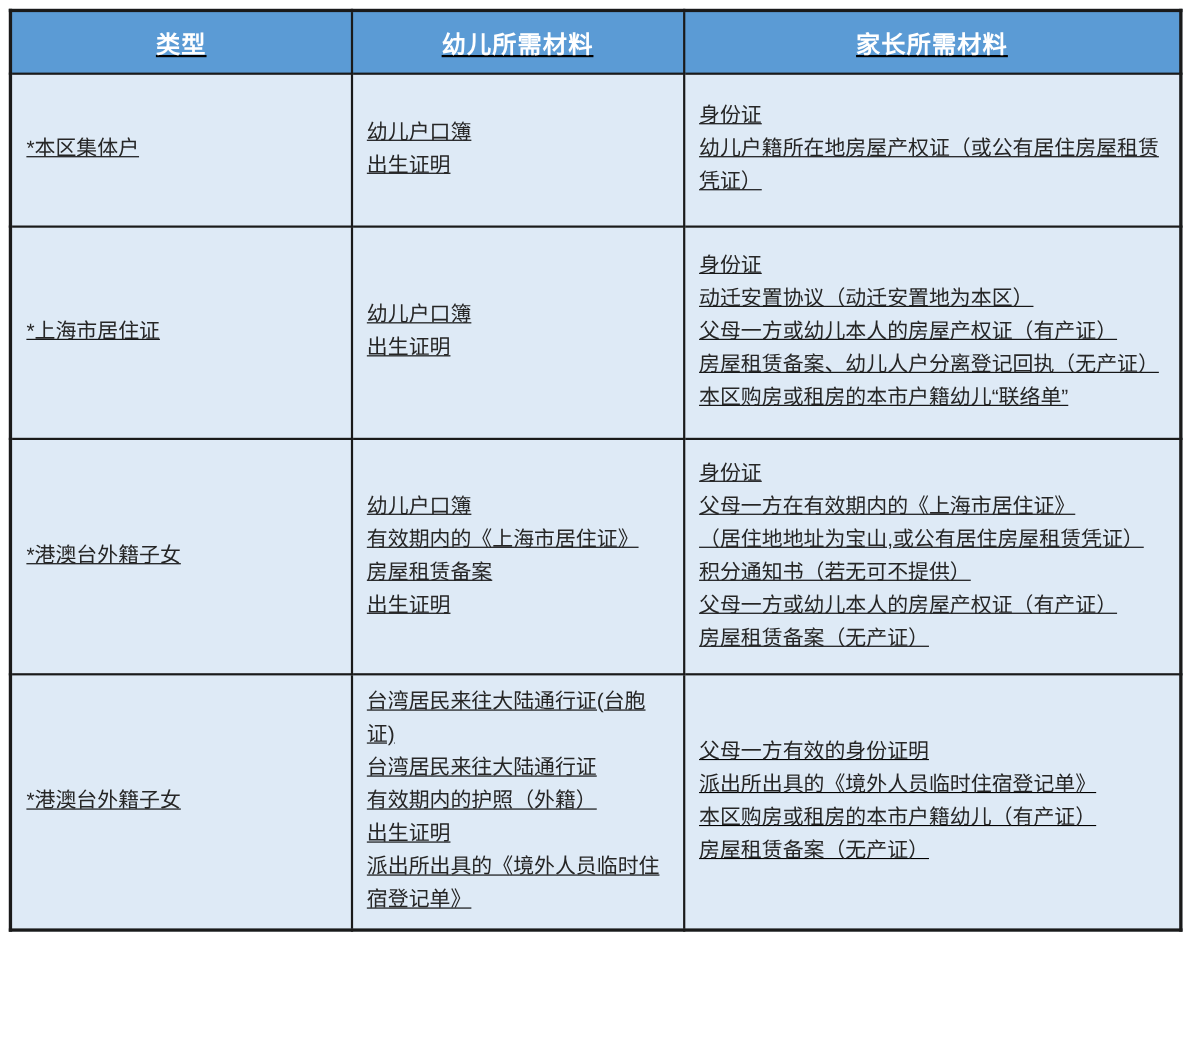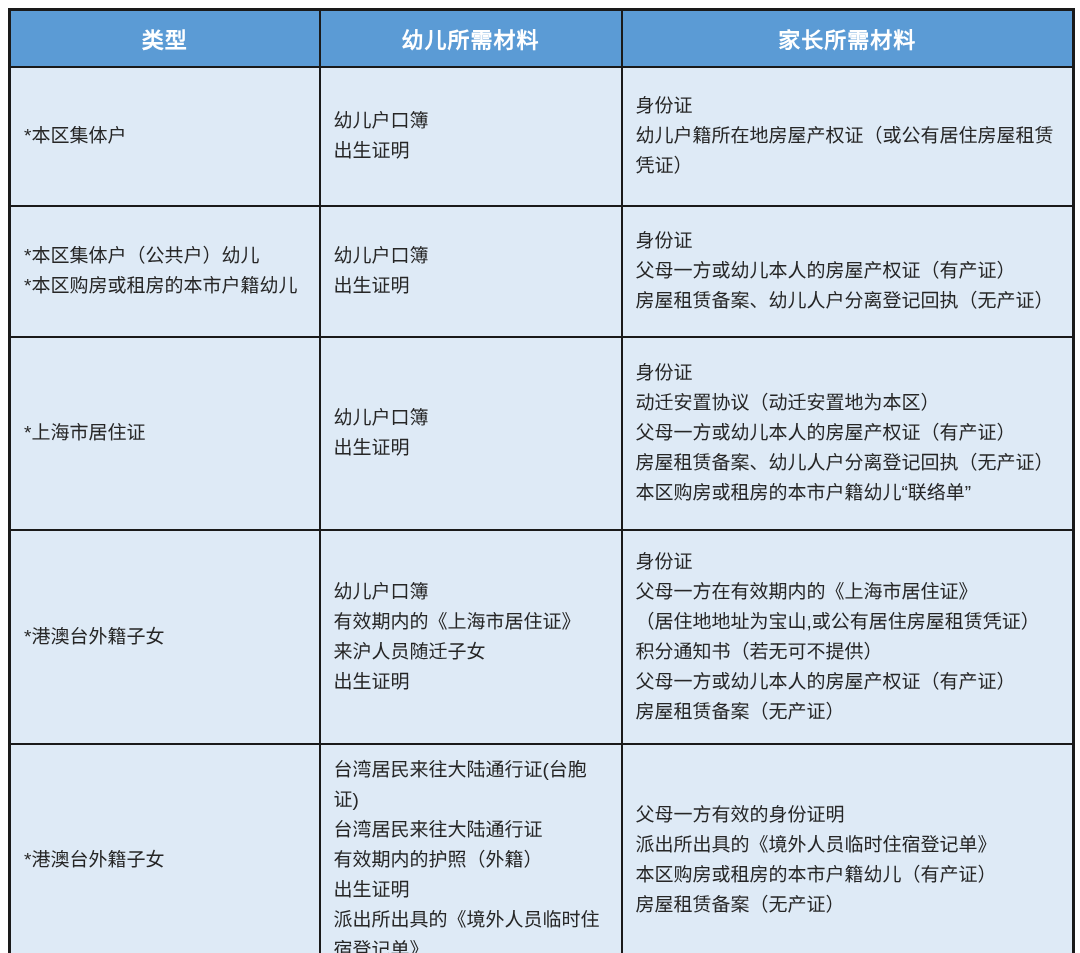--- a/index.html
+++ b/index.html
@@ -13,20 +13,21 @@
   *{margin:0;padding:0;box-sizing:border-box;}
   html,body{
     background:var(--page-bg);
     font-family:"Liberation Sans", sans-serif;
   }
   .page{
     width:1000px;
     height:953px;
     background:var(--page-bg);
     padding:8px;
+    text-decoration:underline;
   }
   table.materials{
     width:1064px;
     border-collapse:collapse;
     table-layout:fixed;
     background:var(--cell-bg);
     border:3px solid var(--border);
   }
   table.materials th,
   table.materials td{
@@ -80,35 +81,20 @@
           </td>
         <td>
             <div>幼儿户口簿</div>
             <div>出生证明</div>
           </td>
         <td>
             <div>身份证</div>
             <div>幼儿户籍所在地房屋产权证（或公有居住房屋租赁凭证）</div>
           </td>
       </tr>
-      <tr class="r2">
-        <td>
-            <div>*本区集体户（公共户）幼儿</div>
-            <div>*本区购房或租房的本市户籍幼儿</div>
-          </td>
-        <td>
-            <div>幼儿户口簿</div>
-            <div>出生证明</div>
-          </td>
-        <td>
-            <div>身份证</div>
-            <div>父母一方或幼儿本人的房屋产权证（有产证）</div>
-            <div>房屋租赁备案、幼儿人户分离登记回执（无产证）</div>
-          </td>
-      </tr>
       <tr class="r3">
         <td>
             <div>*上海市居住证</div>
           </td>
         <td>
             <div>幼儿户口簿</div>
             <div>出生证明</div>
           </td>
         <td>
             <div>身份证</div>
@@ -118,21 +104,21 @@
             <div>本区购房或租房的本市户籍幼儿“联络单”</div>
           </td>
       </tr>
       <tr class="r4">
         <td>
             <div>*港澳台外籍子女</div>
           </td>
         <td>
             <div>幼儿户口簿</div>
             <div>有效期内的《上海市居住证》</div>
-            <div>来沪人员随迁子女</div>
+            <div>房屋租赁备案</div>
             <div>出生证明</div>
           </td>
         <td>
             <div>身份证</div>
             <div>父母一方在有效期内的《上海市居住证》</div>
             <div>（居住地地址为宝山,或公有居住房屋租赁凭证）</div>
             <div>积分通知书（若无可不提供）</div>
             <div>父母一方或幼儿本人的房屋产权证（有产证）</div>
             <div>房屋租赁备案（无产证）</div>
           </td>

